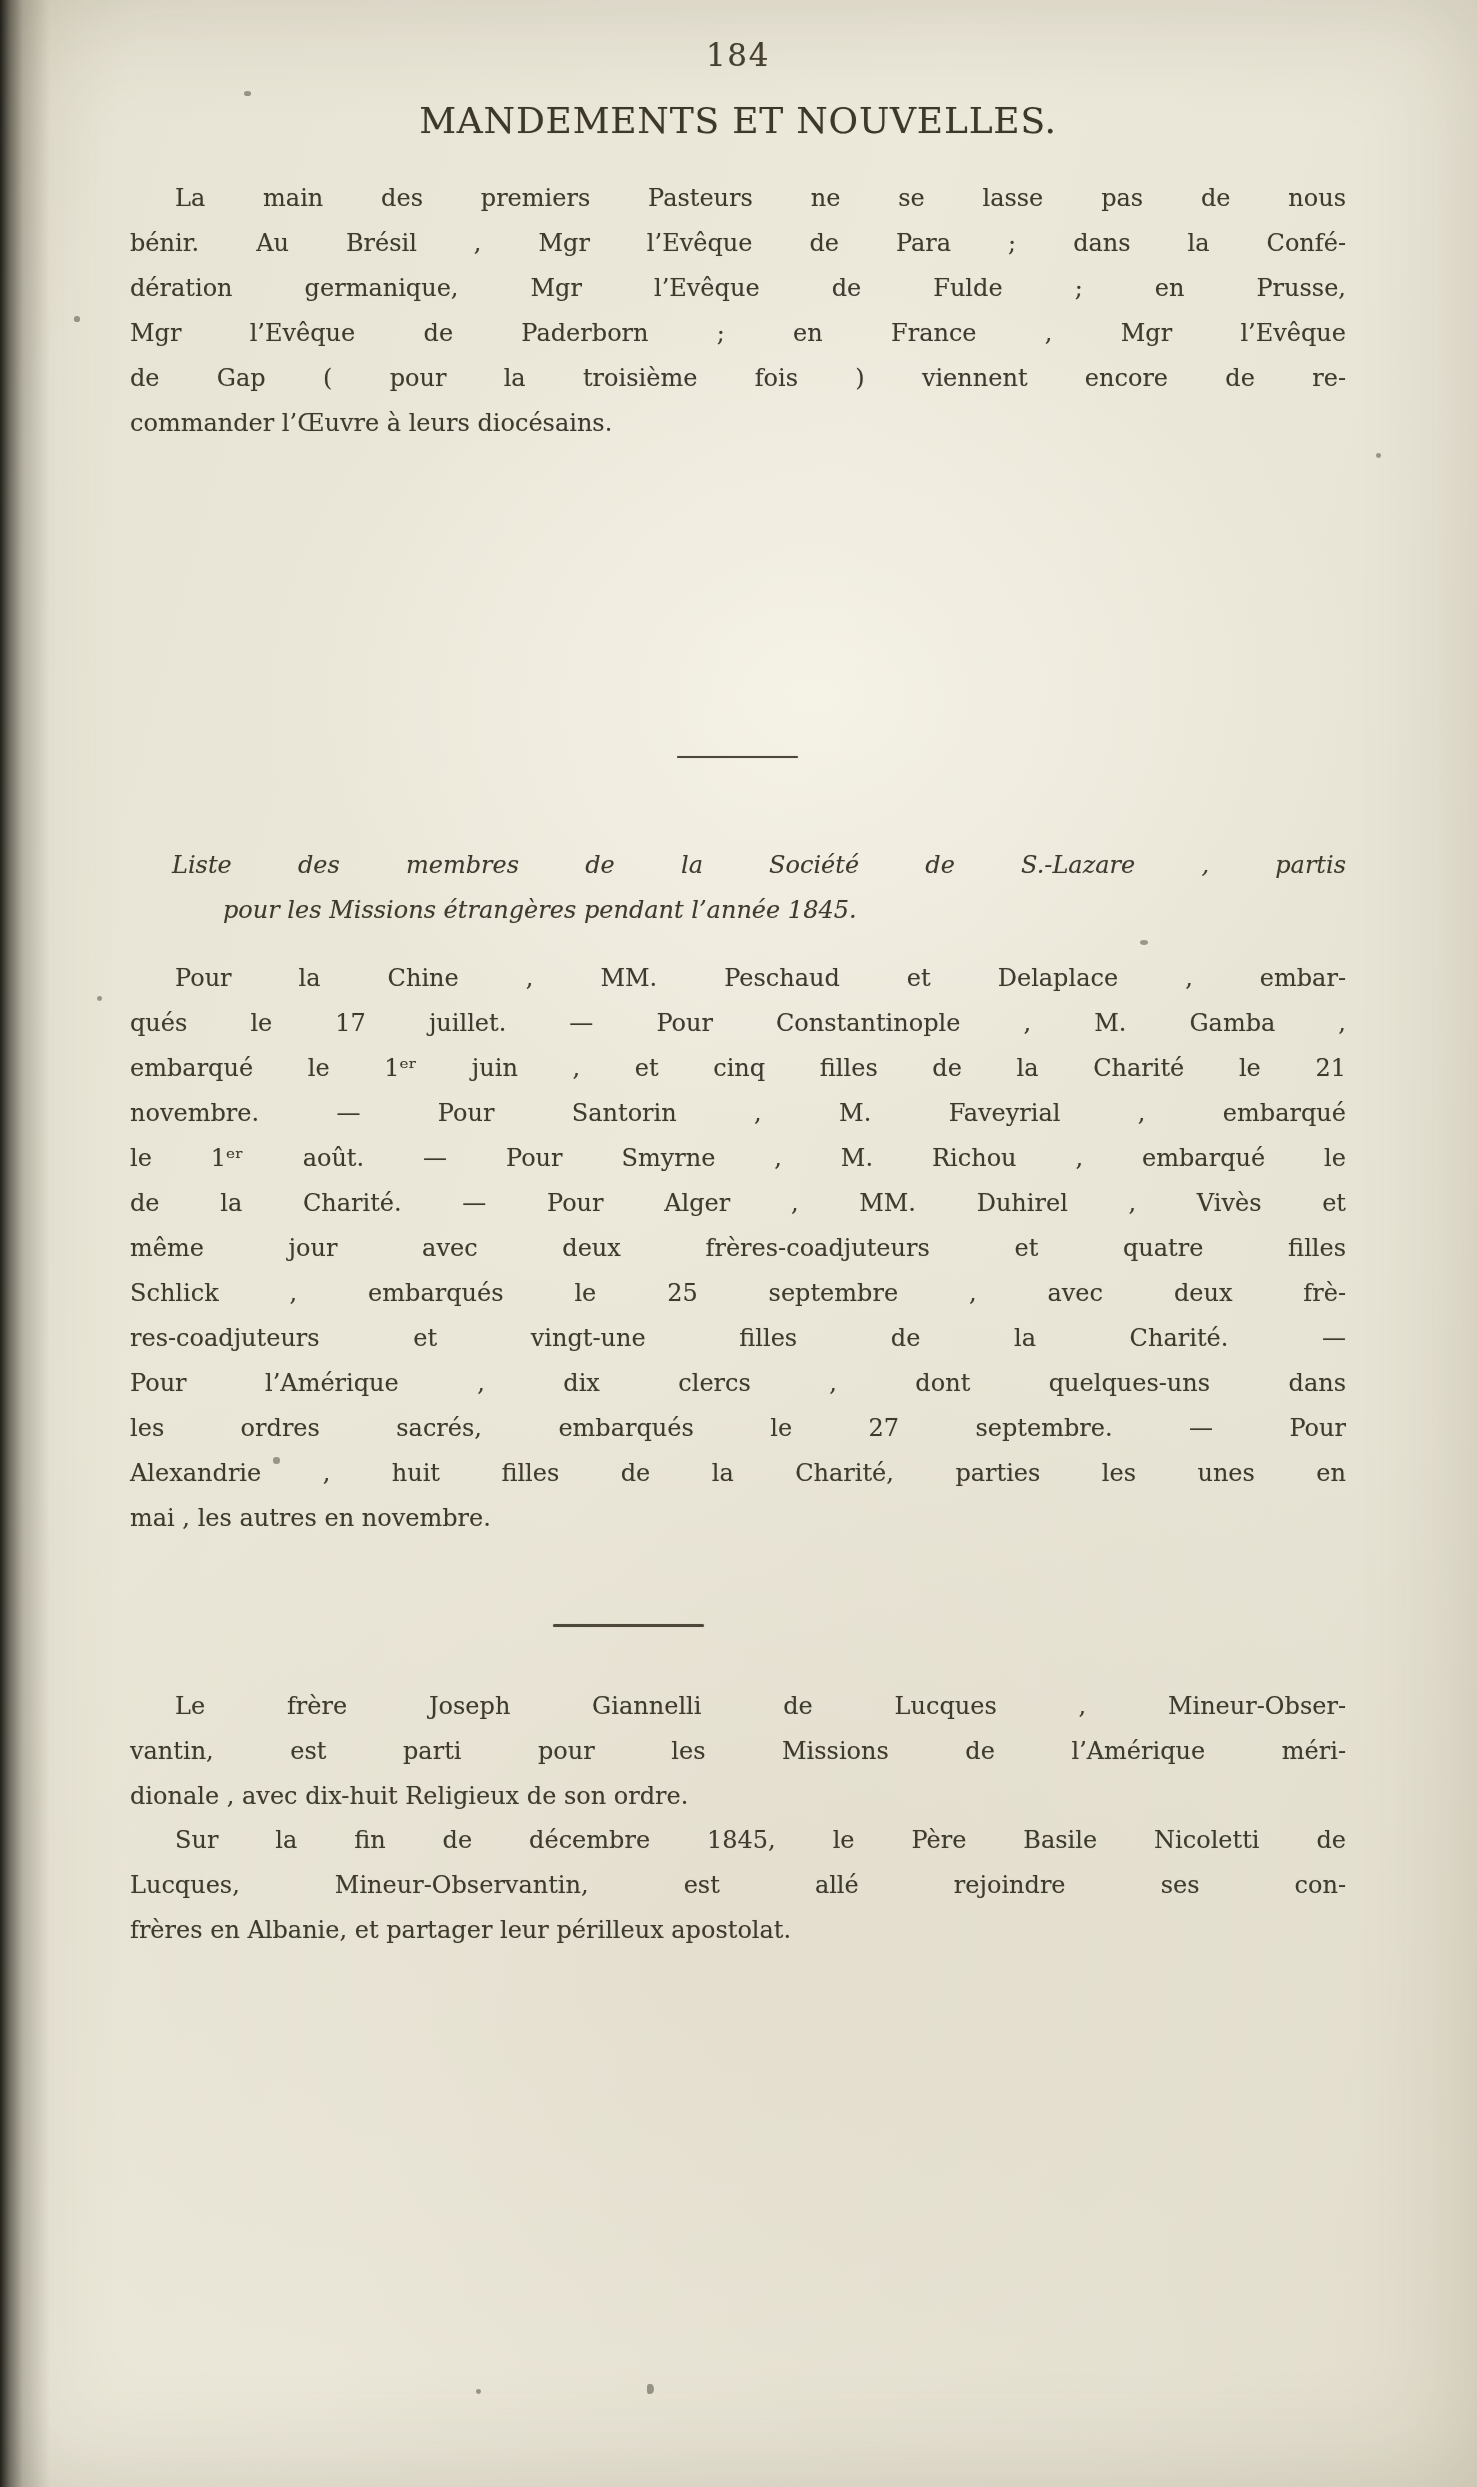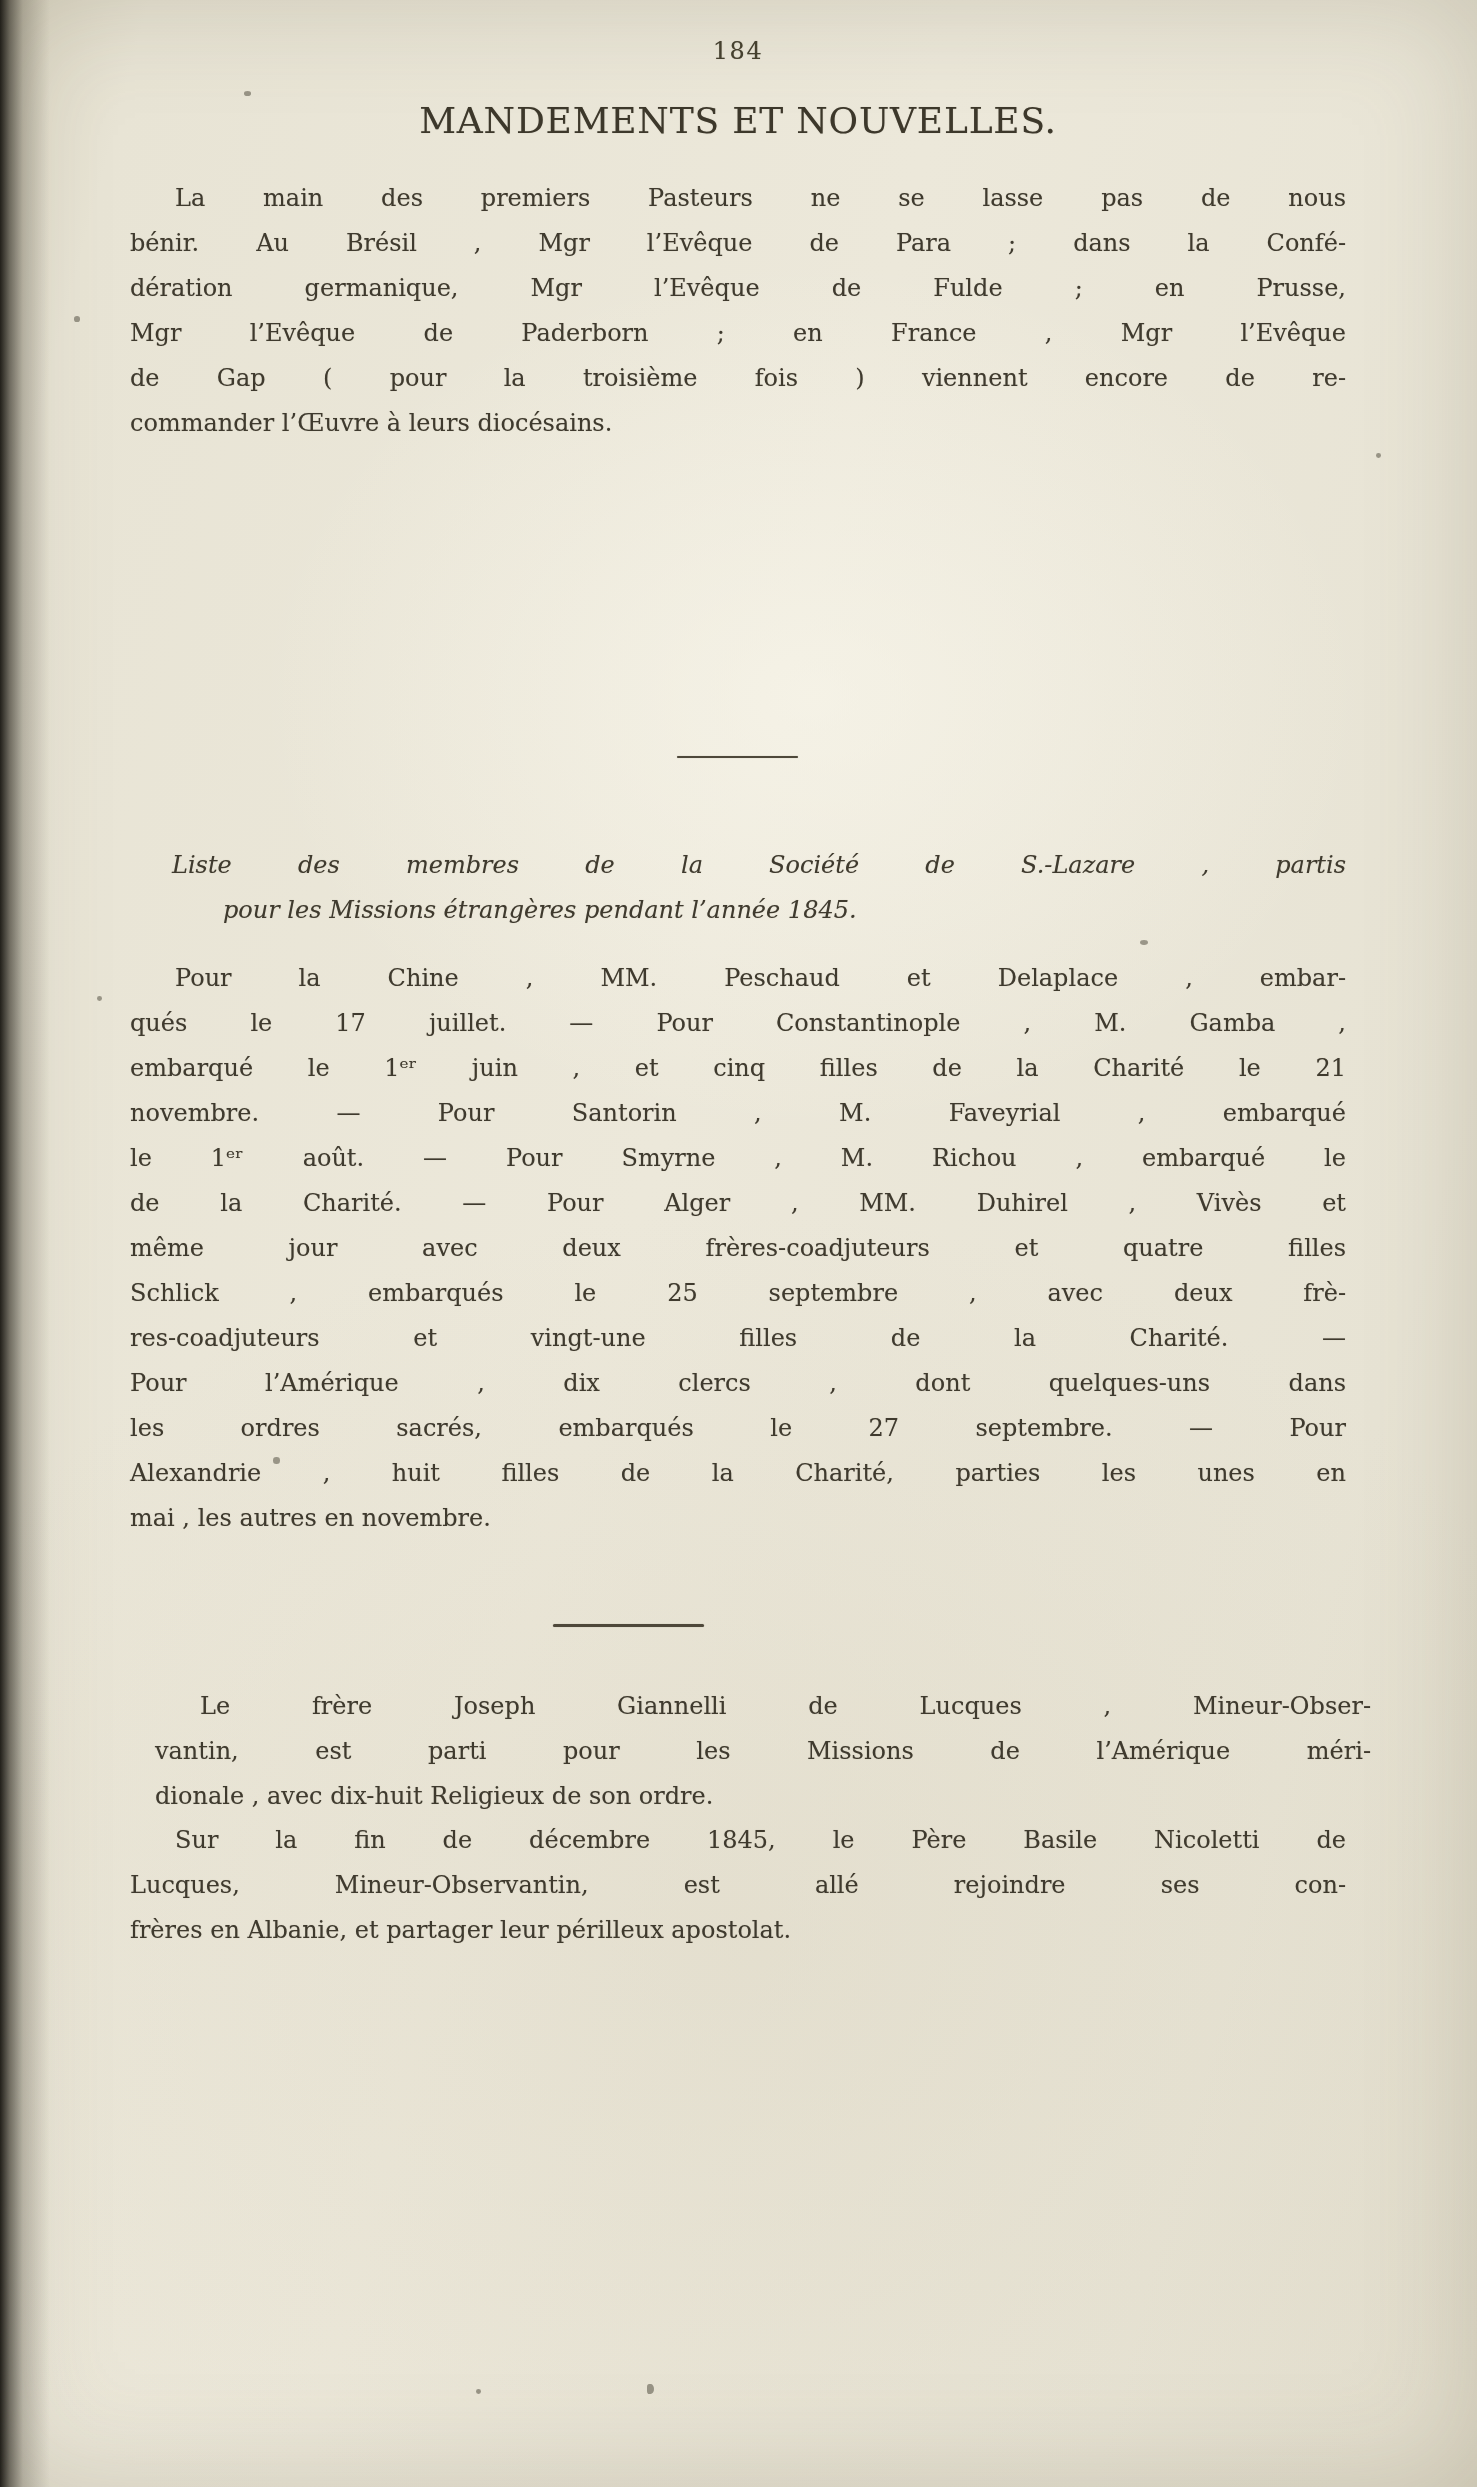--- a/index.html
+++ b/index.html
@@ -41,21 +41,21 @@
     pointer-events: none;
     z-index: 2;
   }
 
   .page-number {
     position: absolute;
     top: 37px;
     left: 130px;
     width: 1216px;
     text-align: center;
-    font-size: 24px;
+    font-size: 31px;
     letter-spacing: 1.6px;
     color: #45402f;
     text-shadow: 0 0 0.8px rgba(63,58,46,0.35);
   }
 
   .heading {
     position: absolute;
     top: 100px;
     left: 130px;
     width: 1216px;
@@ -81,21 +81,21 @@
     text-align-last: justify;
   }
   .para .line.last { text-align-last: left; }
   .para .line.first { text-indent: 45px; }
 
   #para-intro      { top: 176px; }
   #citation        { top: 843px; font-style: italic; }
   #citation .line.first { text-indent: 42px; }
   #citation .line.last  { text-indent: 93px; }
   #para-departures { top: 956px; }
-  #para-giannelli  { top: 1684px; margin-left: 25px; }
+  #para-giannelli  { top: 1684px; }
   #para-nicoletti  { top: 1818px; }
 
   .divider {
     position: absolute;
     background: #4e483a;
     border-radius: 1.6px;
     box-shadow: 0 0 0.8px rgba(63,58,46,0.5);
   }
   #divider-1 { top: 756px;  left: 677px; width: 121px; height: 2.4px; }
   #divider-2 { top: 1624px; left: 553px; width: 151px; height: 3.2px; }

